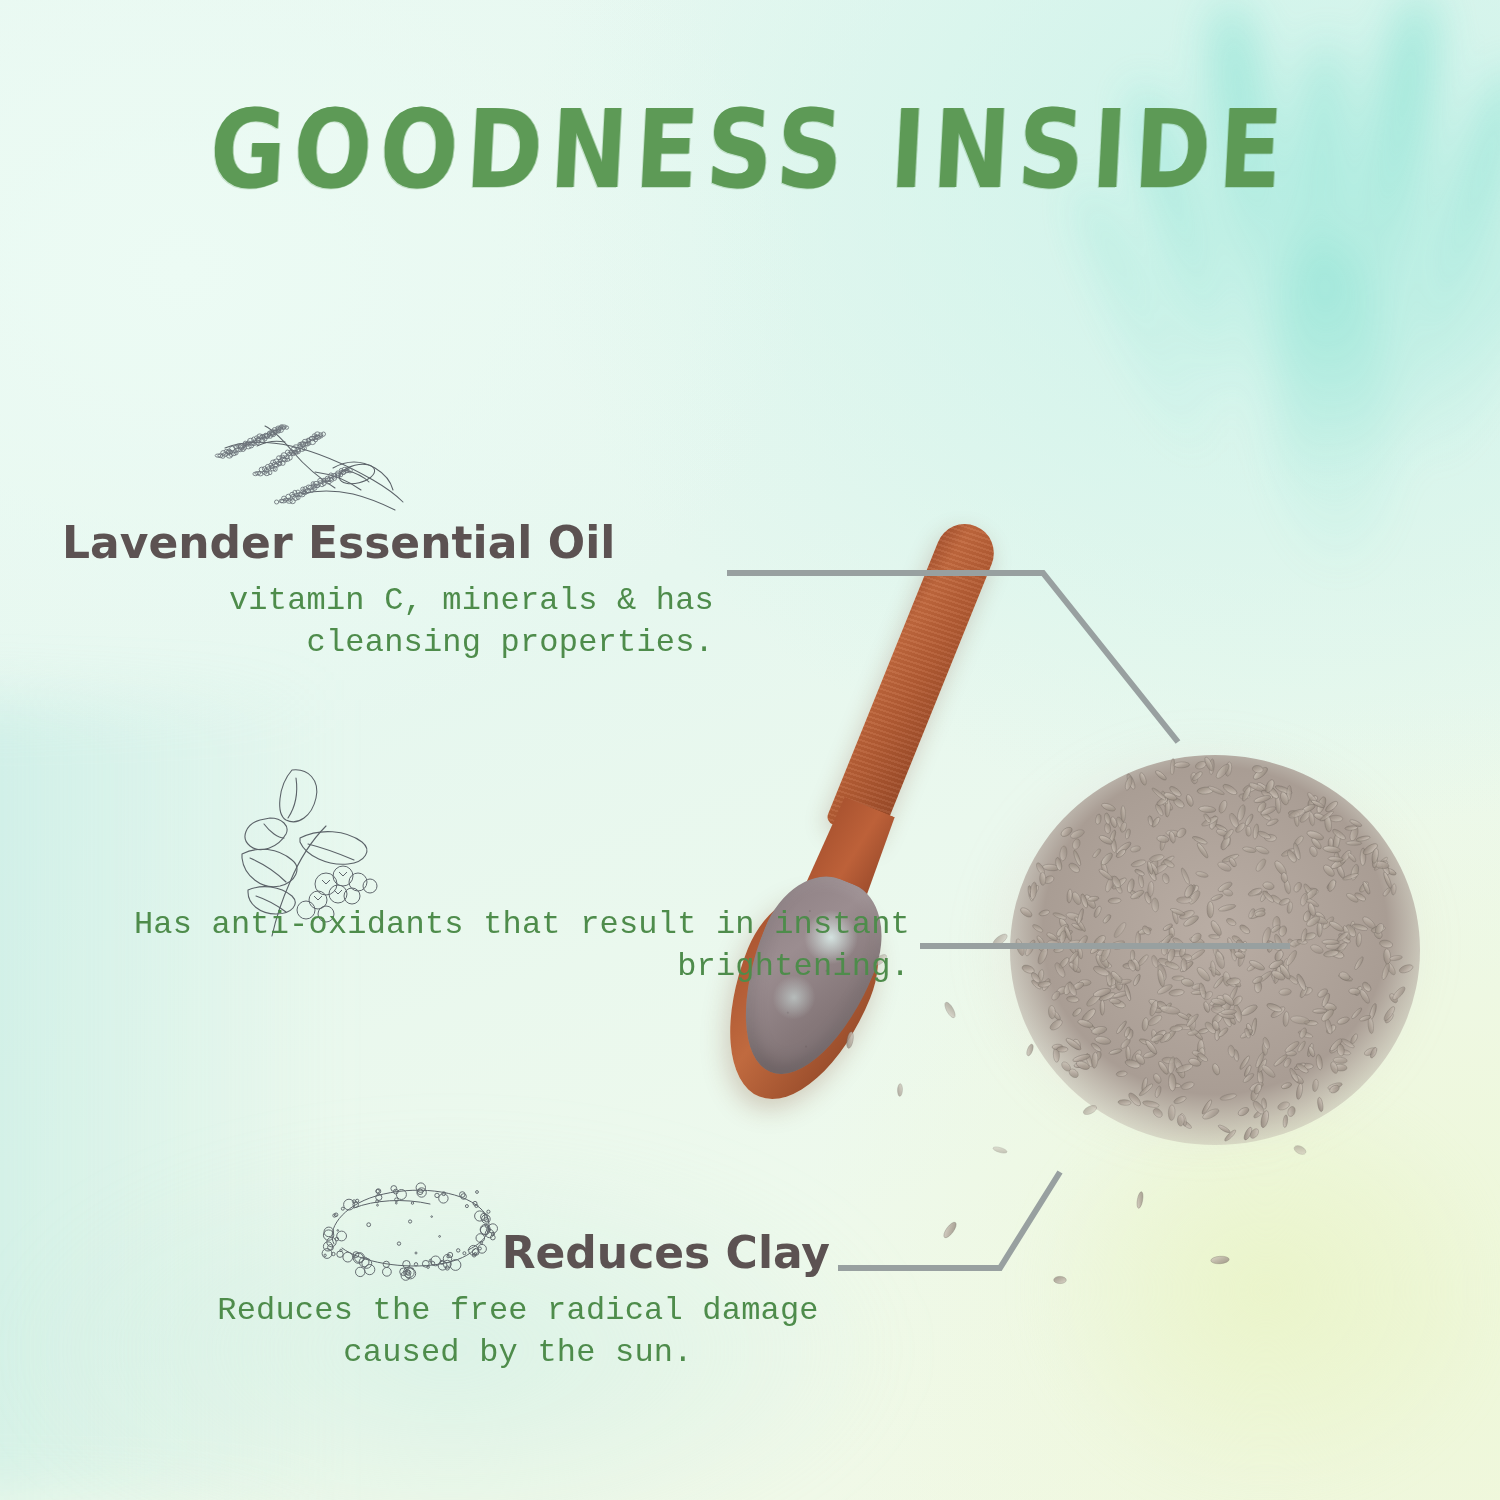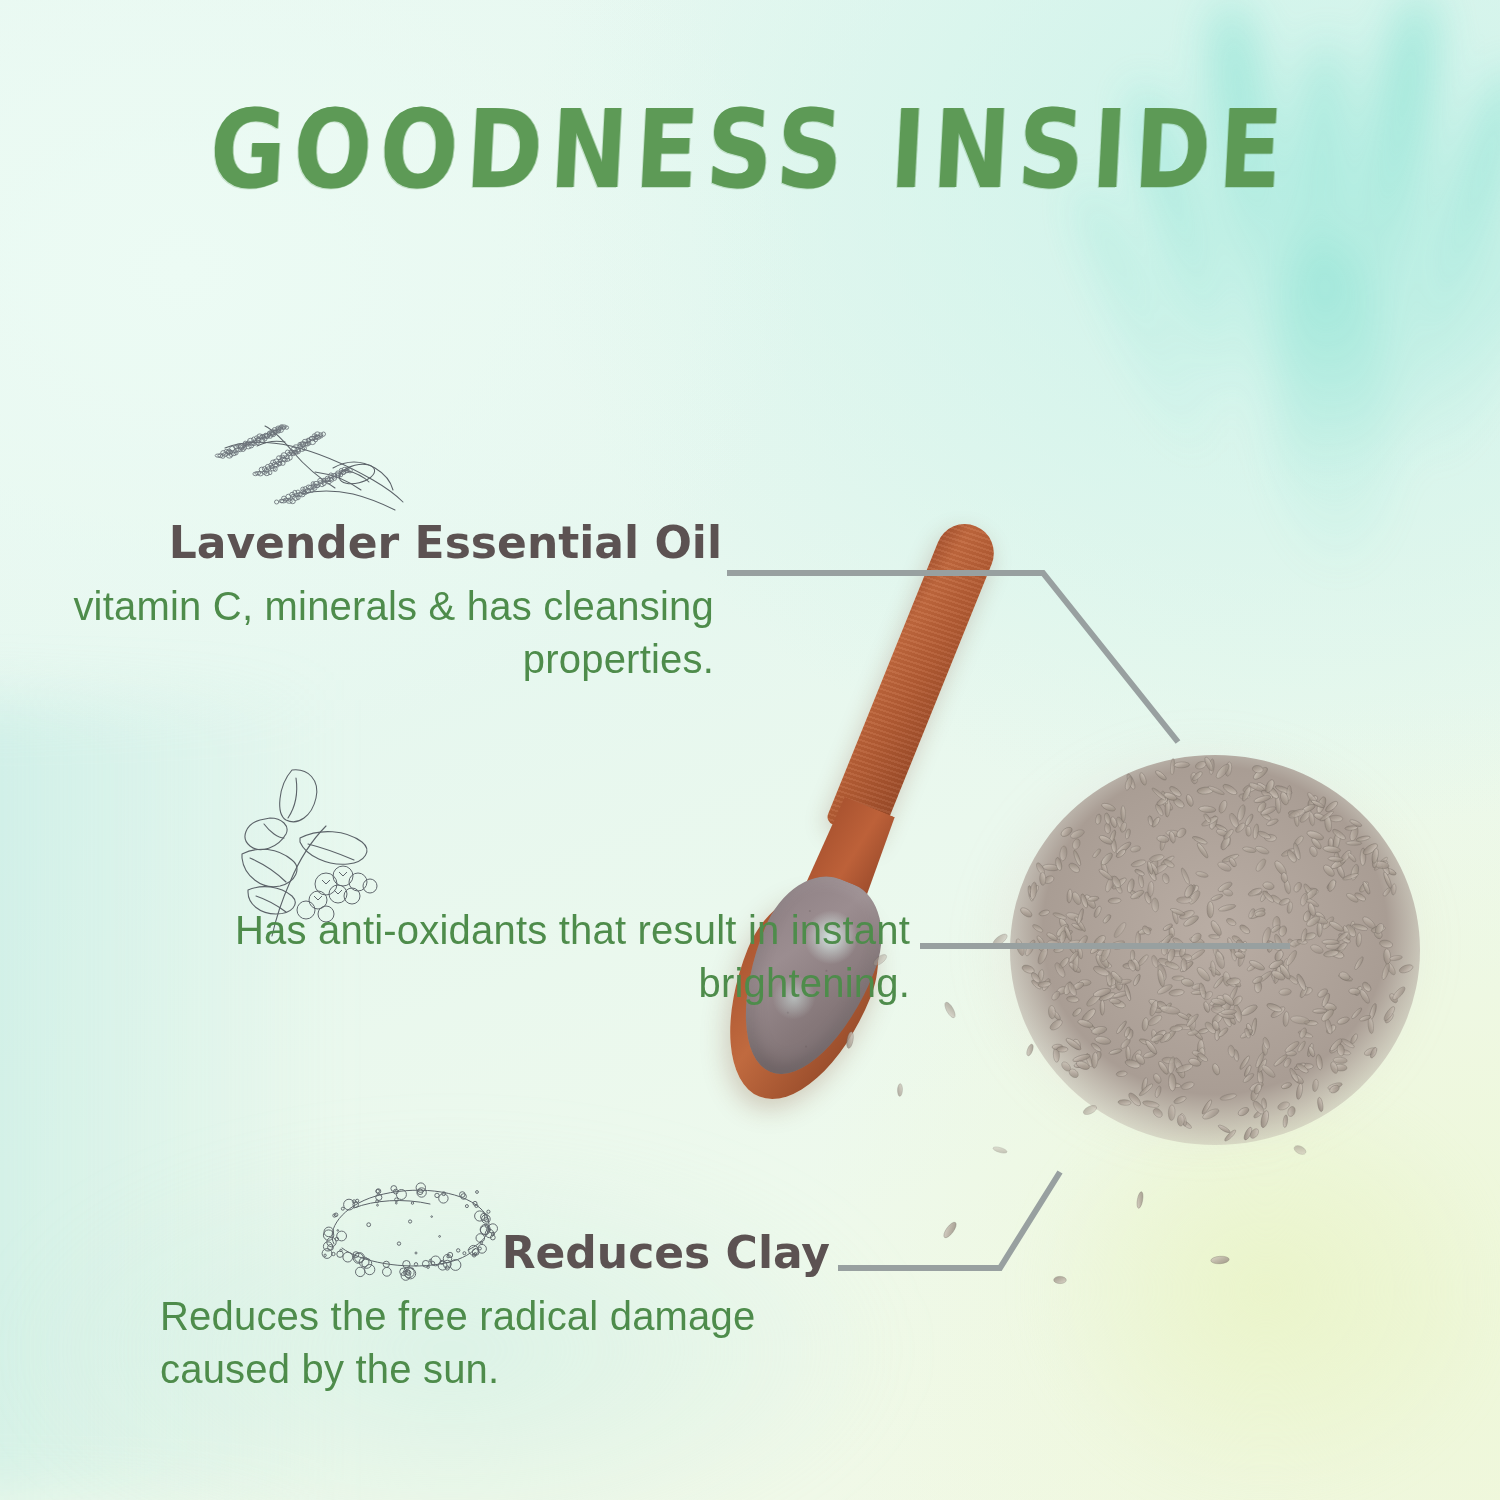--- a/index.html
+++ b/index.html
@@ -51,36 +51,36 @@
   }
 
   
   .ing{position:absolute;}
   .ing .name{
     font-family:"DejaVu Sans", sans-serif;
     font-weight:700;color:#5c5252;font-size:44px;line-height:1.05;
     white-space:nowrap;
   }
   .ing .desc{
-    font-family:Liberation Sans, sans-serif;
-    font-weight:400;color:#4e8c4b;font-size:40px;line-height:1.32;
+    font-family:Liberation Mono, monospace;
+    font-weight:400;color:#4e8c4b;font-size:32px;line-height:1.32;
     letter-spacing:.2px;
   }
 
   #ing-lavender{left:62px;top:520px;width:660px;}
-  #ing-lavender .name{text-align:right;}
+  #ing-lavender .name{text-align:left;}
   #ing-lavender .desc{text-align:right;padding-top:14px;padding-right:8px;}
 
   #ing-blueberry{left:120px;top:890px;width:790px;}
   #ing-blueberry .name{text-align:right;}
   #ing-blueberry .desc{text-align:right;padding-top:14px;}
 
   #ing-kaolin{left:160px;top:1230px;width:670px;}
   #ing-kaolin .name{text-align:right;}
-  #ing-kaolin .desc{text-align:left;padding-top:14px;}
+  #ing-kaolin .desc{text-align:center;padding-top:14px;margin-left:46px;}
 
   
   .sketch{position:absolute;}
   #icon-lavender{left:205px;top:398px;width:215px;height:125px;}
   #icon-blueberry{left:230px;top:758px;width:165px;height:185px;}
   #icon-kaolin{left:300px;top:1178px;width:205px;height:110px;}
 
   
   .connector{position:absolute;left:0;top:0;width:1500px;height:1500px;pointer-events:none;}
 

